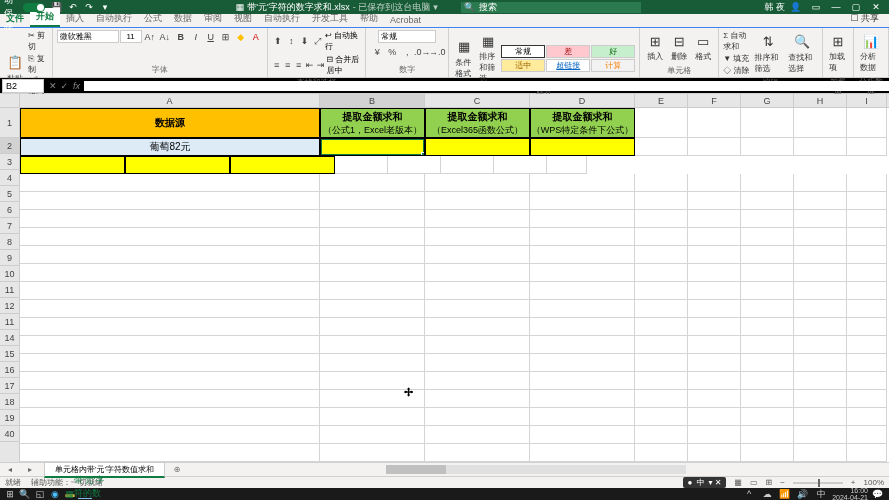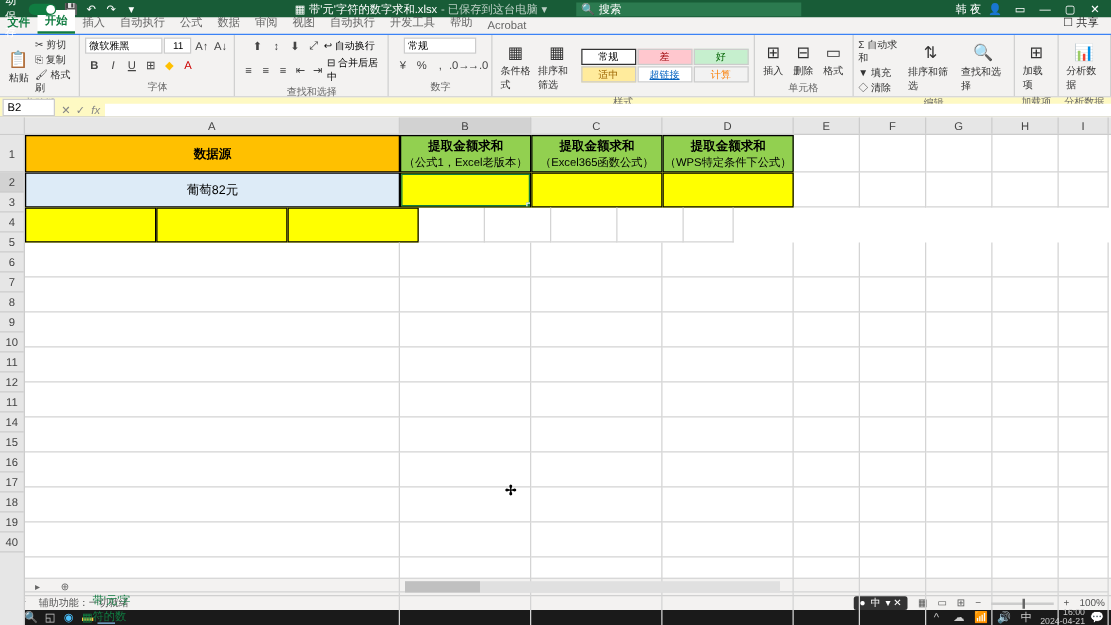--- a/index.html
+++ b/index.html
@@ -36,40 +36,40 @@
 .number-fmt { width: 58px; height: 13px; font-size: 8px; border: 1px solid #ccc; background: #fff; padding: 0 2px; }
 .styles-gallery { display: flex; gap: 1px; }
 .style-cell { width: 44px; height: 13px; font-size: 8px; display: flex; align-items: center; justify-content: center; border: 1px solid #ccc; }
 .sc-normal { background: #fff; border: 1px solid #333; }
 .sc-bad { background: #ffc7ce; color: #9c0006; }
 .sc-good { background: #c6efce; color: #006100; }
 .sc-neutral { background: #ffeb9c; color: #9c6500; }
 .sc-link { background: #fff; color: #0563c1; text-decoration: underline; }
 .sc-calc { background: #f2f2f2; color: #fa7d00; }
 
-.formula-bar { height: 16px; background: #fef9c3; border-bottom: 1px solid #d0d0d0; display: flex; align-items: flex-end; }
+.formula-bar { height: 16px; background: #000000; border-bottom: 1px solid #d0d0d0; display: flex; align-items: center; }
 .name-box { width: 42px; height: 14px; border: 1px solid #ccc; margin-left: 2px; background: #fff; font-size: 9px; padding: 0 3px; }
 .fb-btns { display: flex; gap: 4px; padding: 0 5px; color: #888; font-size: 9px; }
 .fx-label { color: #888; font-style: italic; font-size: 9px; padding-right: 4px; }
 .formula-input { flex: 1; border: none; font-size: 9px; padding: 0 4px; }
 
 .grid-area { height: 368px; background: #fff; position: relative; }
 .col-headers { display: flex; height: 14px; background: #e6e6e6; border-bottom: 1px solid #ccc; }
 .row-hdr-spacer { width: 20px; border-right: 1px solid #ccc; background: #e6e6e6; }
 .col-hdr { border-right: 1px solid #ccc; display: flex; align-items: center; justify-content: center; font-size: 9px; color: #444; }
 .col-hdr.sel { background: #d2d2d2; }
 
 .grid-body { display: flex; }
 .row-headers { width: 20px; background: #e6e6e6; border-right: 1px solid #ccc; }
 .row-hdr { height: 16px; border-bottom: 1px solid #ccc; display: flex; align-items: center; justify-content: center; font-size: 9px; color: #444; }
 .row-hdr.sel { background: #d2d2d2; }
 .row-hdr.tall { height: 30px; }
 
 .cells { position: relative; flex: 1; }
-.cell-row { display: flex; height: 28px; }
+.cell-row { display: flex; height: 18px; }
 .cell-row.tall { height: 30px; }
 .cell { border-right: 1px solid #d4d4d4; border-bottom: 1px solid #d4d4d4; display: flex; align-items: center; justify-content: center; font-size: 10px; color: #000; overflow: hidden; white-space: nowrap; }
 
 .hdr-cell { font-weight: 600; }
 .bg-orange { background: #ffc000; }
 .bg-green { background: #92d050; }
 .bg-yellow { background: #ffff00; }
 .bg-lightblue { background: #ddebf7; }
 .bdr-thick { border: 1px solid #000 !important; }
 
@@ -158,21 +158,21 @@
         </div>
       <div class="small-btns">
         <span><span>✂</span> <span>剪切</span></span>
         <span><span>⎘</span> <span>复制</span></span>
         <span><span>🖌</span> <span>格式刷</span></span>
       </div>
     </div>
     <div class="group-label">剪贴板</div>
   </div>
   <div class="group">
-    <div class="group-content" style="flex-direction:column;align-items:flex-start;gap:2px">
+    <div class="group-content" style="align-items:flex-start;gap:2px">
       <div class="small-row">
         <input class="font-select" value="微软雅黑" style="">
         <input class="size-select" value="11" style="">
         <span class="fmt-btn">A↑</span>
         <span class="fmt-btn">A↓</span>
       </div>
       <div class="small-row">
         <span class="fmt-btn">
             <b>B</b>
           </span>
@@ -572,20 +572,21 @@
           <div class="cell" style="width:40px"></div>
         </div>
       <span class="cursor-plus" style="left:384px;top:278px">✢</span>
     </div>
   </div>
 </div>
 
 <div class="sheet-tabs">
   <span class="tab-nav">◂</span>
   <span class="tab-nav">▸</span>
+  <span class="sheet-tab">单元格内带'元'字符数值求和</span>
   <span class="add-sheet">⊕</span>
   <div class="hscroll">
       <div class="hscroll-track">
         <div class="hscroll-thumb"></div>
       </div>
     </div>
 </div>
 
 <div class="status-bar">
   <span>就绪</span>

